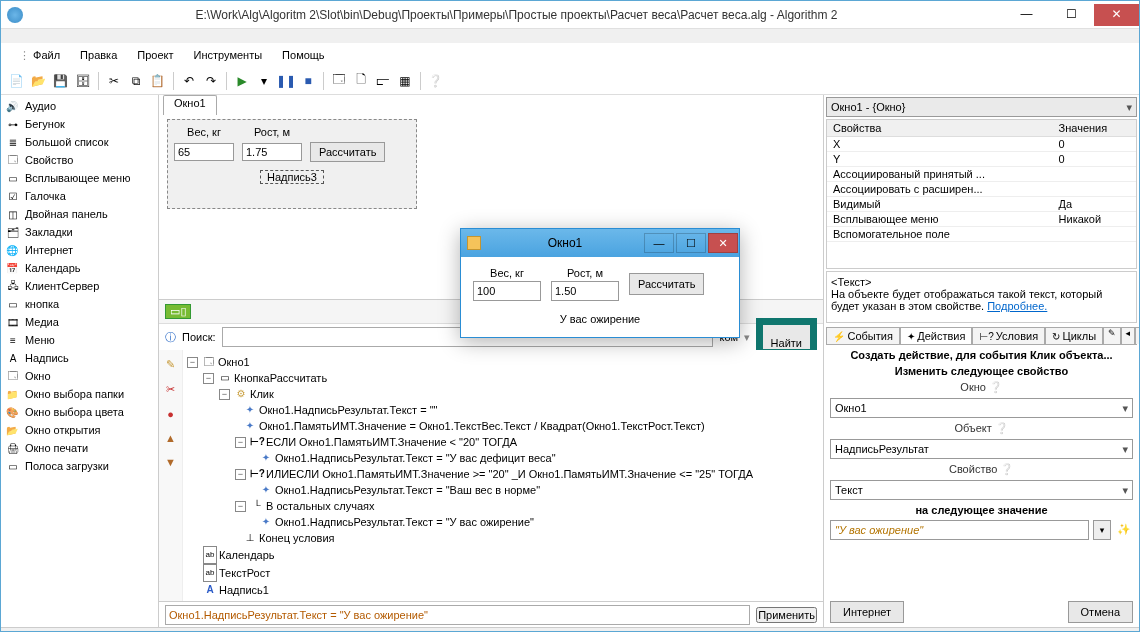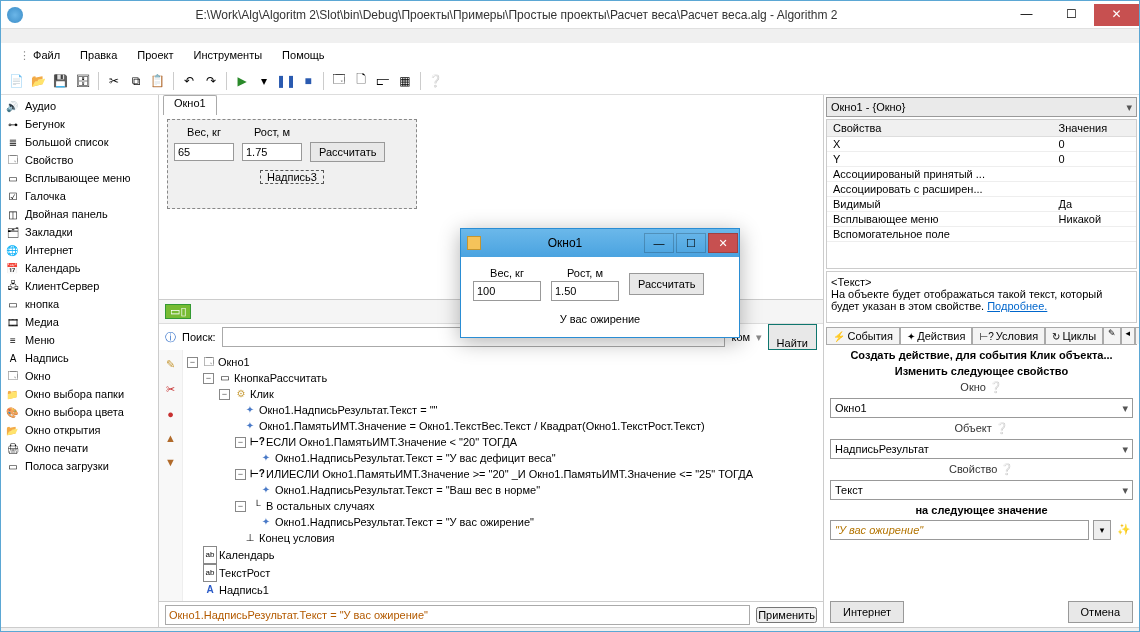--- a/index.html
+++ b/index.html
@@ -26,21 +26,21 @@
 .design-area { height: 185px; border-bottom:1px solid #ccc; position:relative; background:#fff;}
 .designer-form { position:absolute; left:8px; top:4px; width:250px; height:90px; border:1px dashed #888; background:#f0f0f0; padding:6px;}
 .d-row { display:flex; gap:8px; align-items:center; margin-bottom:4px;}
 .d-label { font-size:11px; text-align:center;}
 .d-input { width:60px; height:18px; border:1px solid #999; background:#fff; padding:0 3px; font-size:11px;}
 .d-button { height:20px; padding:0 8px; border:1px solid #999; background:#e8e8e8; font-size:11px;}
 .selected-label { border:1px dashed #555; padding:0 6px; text-align:center; position:relative;}
 .code-toolbar { height:24px; display:flex; align-items:center; padding:0 6px; gap:6px; background:#f5f5f5; border-bottom:1px solid #ddd;}
 .search-row { height:26px; display:flex; align-items:center; padding:2px 6px; gap:6px; background:#fff;}
 .search-row input { flex:1; height:20px; border:1px solid #aaa; padding:0 3px;}
-.search-row .btn { height:20px; padding:12px 8px; border:1px solid #0f766e; background:#e8e8e8;}
+.search-row .btn { height:20px; padding:12px 8px; border:7px solid #0f766e; background:#e8e8e8;}
 .tree-area { flex:1; overflow:auto; background:#fff; display:flex;}
 .tree-icons { width:24px; display:flex; flex-direction:column; align-items:center; gap:12px; padding-top:8px; background:#f8f8f8; border-right:1px solid #eee;}
 .tree { flex:1; padding:4px; line-height:16px;}
 .tree .node { display:flex; align-items:center; gap:2px; white-space:nowrap;}
 .tree .exp { width:11px; height:11px; border:1px solid #888; display:inline-flex; align-items:center; justify-content:center; font-size:9px; margin-right:2px; color:#555;}
 .ni { width:14px; display:inline-block; text-align:center; font-size:10px;}
 .apply-row { height:26px; display:flex; align-items:center; padding:2px 6px; gap:6px; border-top:1px solid #ccc;}
 .apply-row input { flex:1; height:20px; border:1px solid #aaa; padding:0 3px; color:#b35a00;}
 .right-panel { width: 316px; background:#fff; border-left:1px solid #ccc; display:flex; flex-direction:column;}
 .combo { height:20px; border:1px solid #999; background:#eaeaea; display:flex; align-items:center; padding:0 4px; margin:2px;}

